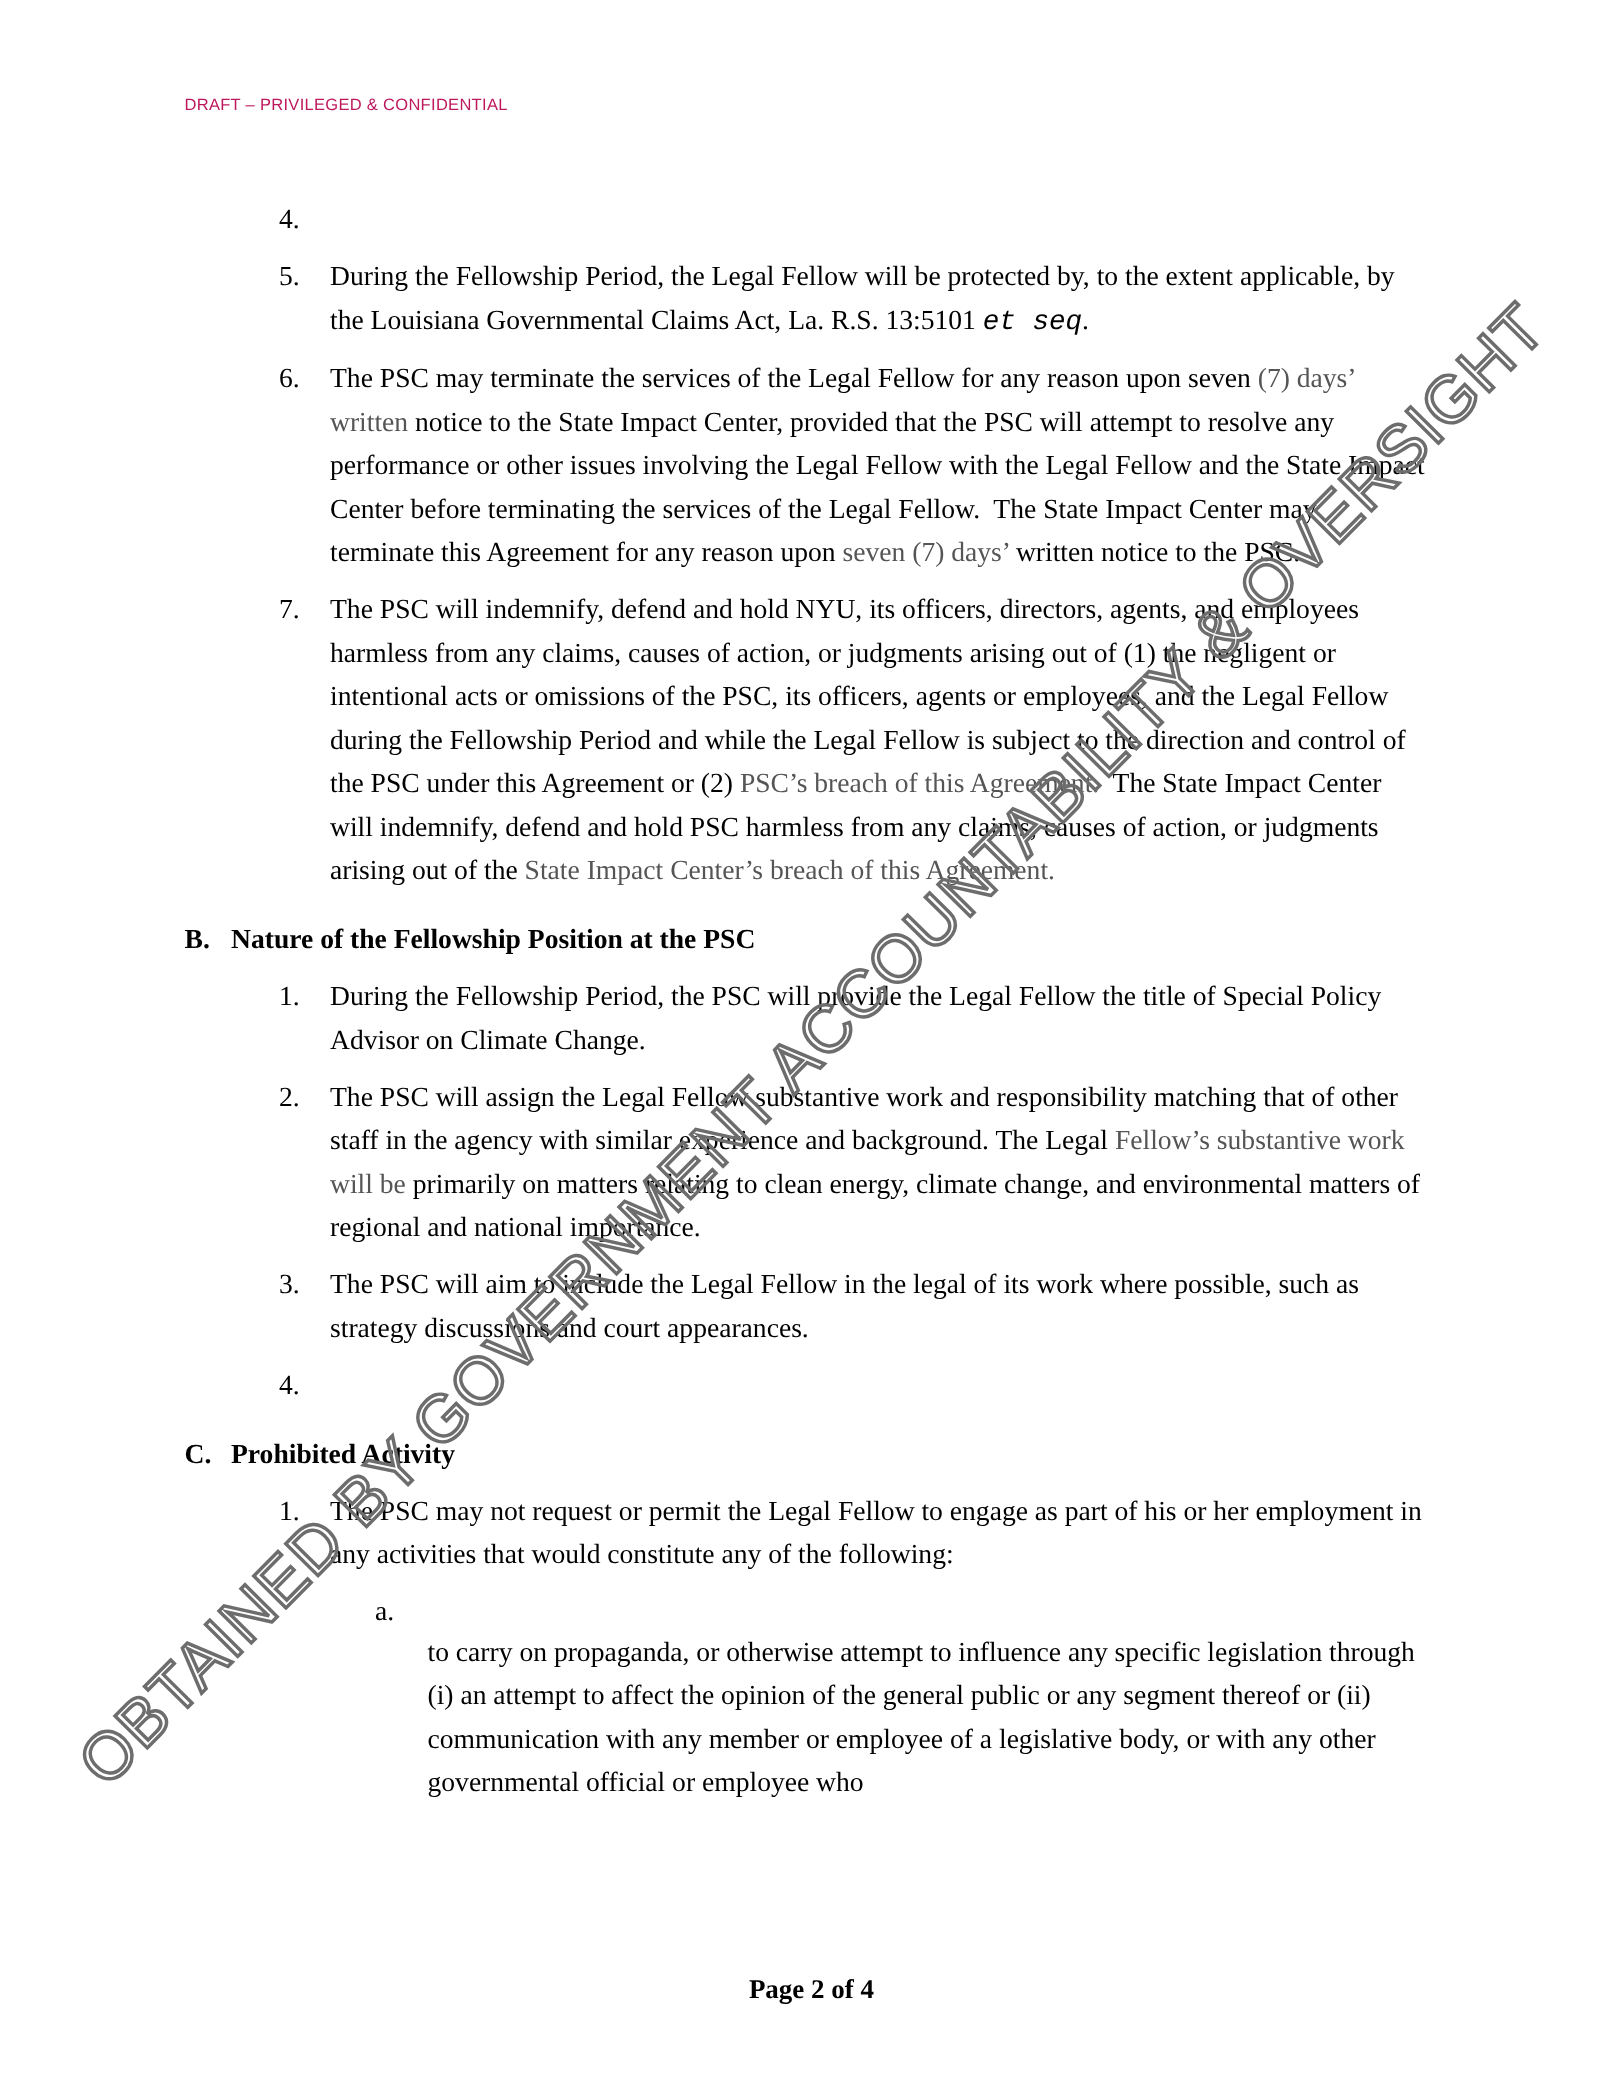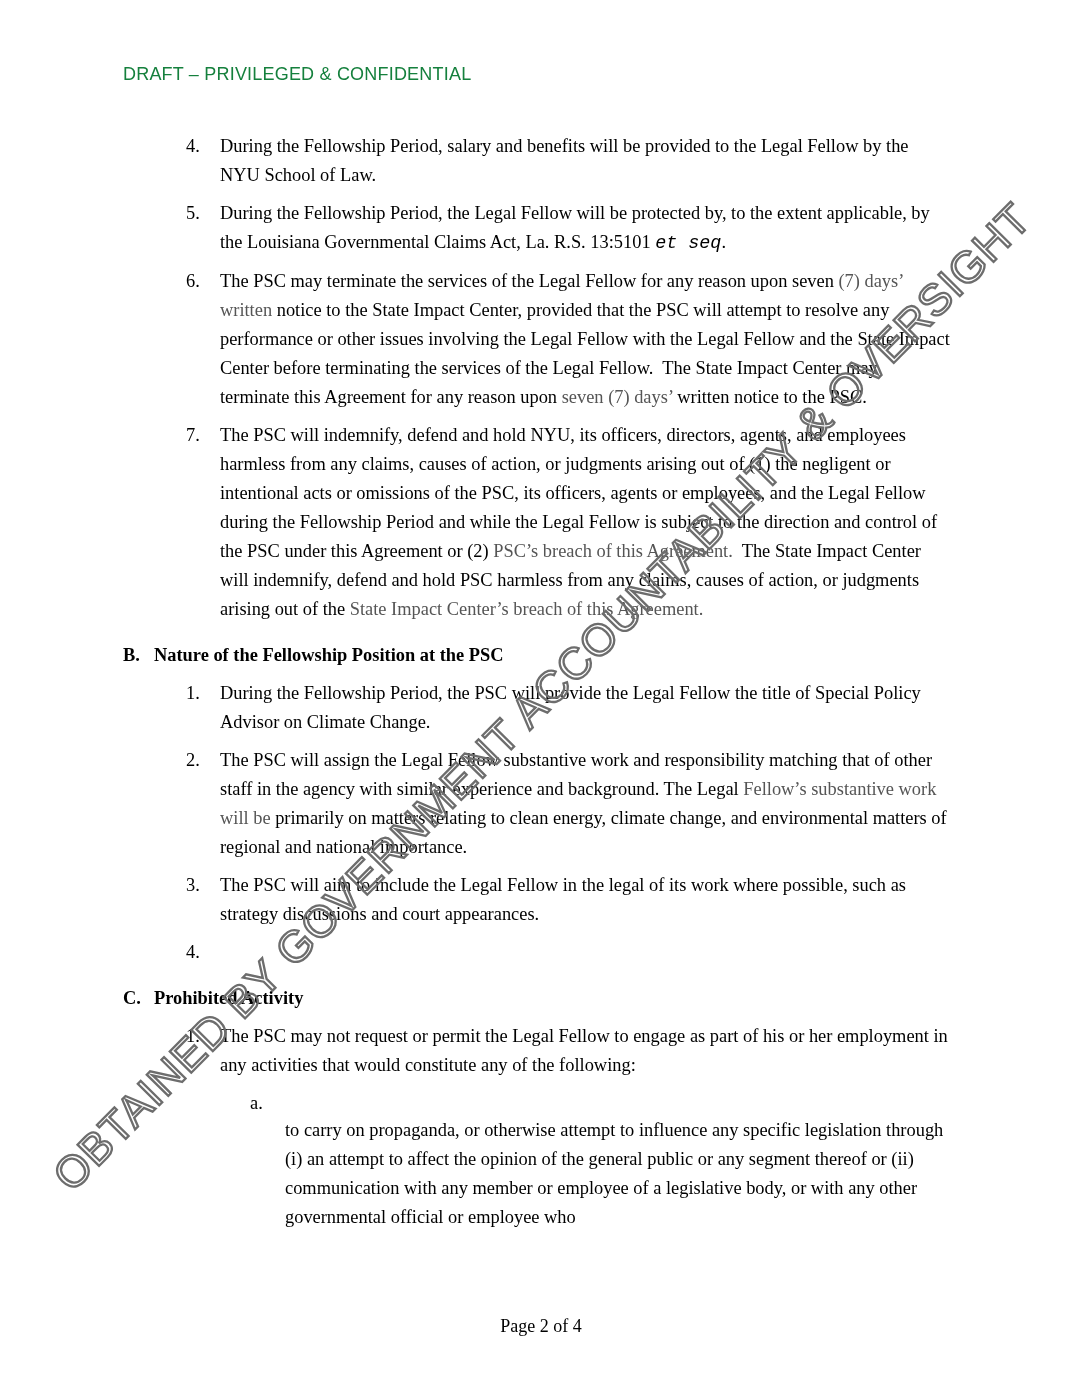--- a/index.html
+++ b/index.html
@@ -11,23 +11,23 @@
     background: #ffffff;
     overflow: hidden;
     font-family: "Liberation Serif", serif;
     color: #000000;
   }
   .header {
     position: absolute;
     left: 123px;
     top: 64px;
     font-family: "Liberation Sans", sans-serif;
-    font-size: 18px;
+    font-size: 11px;
     letter-spacing: 0.2px;
-    color: #15803d;
+    color: #be185d;
   }
   .content {
     position: absolute;
     left: 123px;
     top: 132px;
     width: 850px;
     font-size: 18.4px;
     line-height: 29px;
   }
   .block { display: flex; margin-top: 9px; }
@@ -42,20 +42,21 @@
   .item.lvl2 .txt { width: 672px; margin-top: 27px; }
   .seg-gray { color: var(--revision-gray, #555555); }
   .seg-italic { font-style: italic; font-family: Liberation Mono, monospace; }
   .footer {
     position: absolute;
     left: 0;
     width: 1082px;
     top: 1316px;
     text-align: center;
     font-size: 18px;
+    font-weight: bold;
   }
   .watermark {
     position: absolute;
     left: -250px;
     top: 672px;
     width: 1584px;
     text-align: center;
     font-family: "Liberation Sans", sans-serif;
     font-size: 44px;
     font-weight: 400;
@@ -70,21 +71,20 @@
   }
 </style>
 </head>
 <body>
 
 <div class="page">
   <div class="header">DRAFT – PRIVILEGED &amp; CONFIDENTIAL</div>
   <div class="content">
       <div class="block item lvl1">
         <span class="marker">4.</span>
-        <div class="txt"><span>During the Fellowship Period, salary and benefits will be provided to the Legal Fellow by the NYU School of Law.</span></div>
       </div>
       <div class="block item lvl1">
         <span class="marker">5.</span>
         <div class="txt"><span>During the Fellowship Period, the Legal Fellow will be protected by, to the extent applicable, by the Louisiana Governmental Claims Act, La. R.S. 13:5101 </span><span class="seg-italic">et seq</span><span>.</span></div>
       </div>
       <div class="block item lvl1">
         <span class="marker">6.</span>
         <div class="txt"><span>The PSC may terminate the services of the Legal Fellow for any reason upon seven </span><span class="seg-gray">(7) days’ written </span><span>notice to the State Impact Center, provided that the PSC will attempt to resolve any performance or other issues involving the Legal Fellow with the Legal Fellow and the State Impact Center before terminating the services of the Legal Fellow.  The State Impact Center may terminate this Agreement for any reason upon </span><span class="seg-gray">seven (7) days’ </span><span>written notice to the PSC.</span></div>
       </div>
       <div class="block item lvl1">

